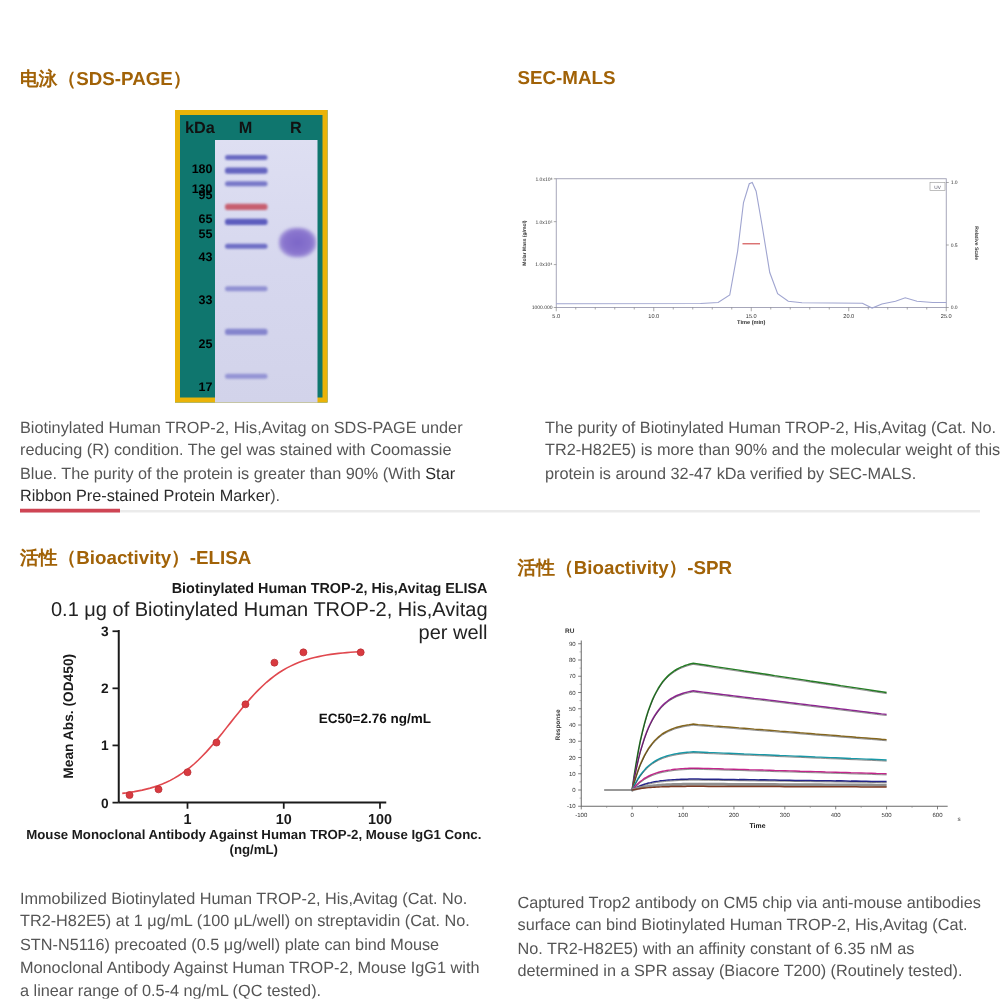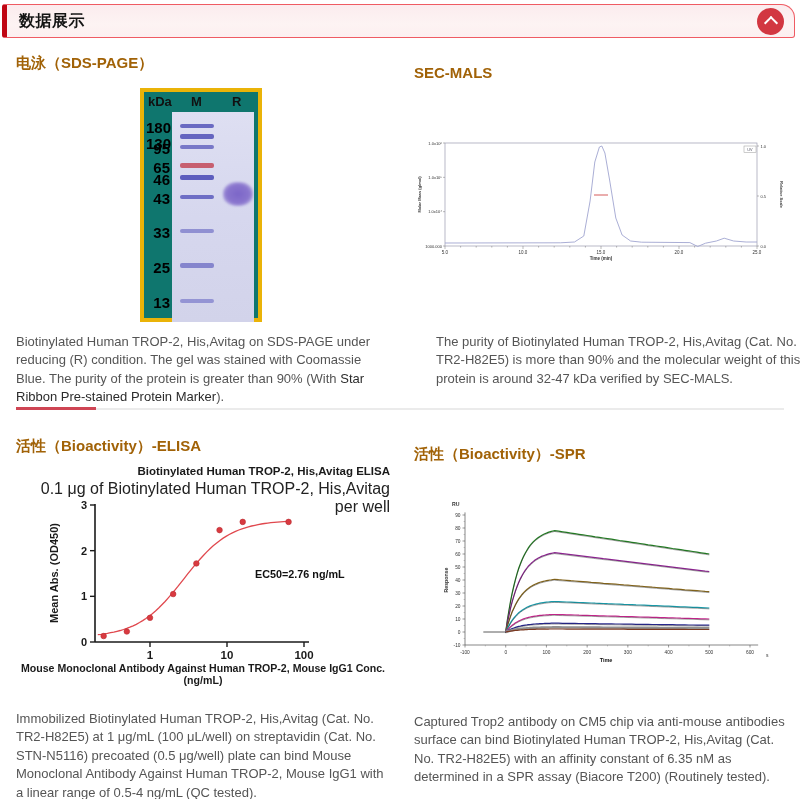--- a/index.html
+++ b/index.html
@@ -28,42 +28,36 @@
   .divider .red{position:absolute;top:0;left:0;width:80px;height:3px;background:#cf4554;}
   
   #gel-box{position:absolute;top:88px;left:140px;width:122px;height:234px;
        background:#0f766e;border:4px solid #eab308;box-sizing:border-box;}
   #gel-box .colhdr{position:absolute;top:2px;font-size:13px;font-weight:600;color:#111;}
   #gel-strip{position:absolute;left:28px;top:20px;width:82px;height:210px;
        background:linear-gradient(180deg,#dedff2 0%,#d6d7ee 50%,#d2d3ea 100%);}
   .gel-band{position:absolute;left:8px;width:34px;border-radius:2px;filter:blur(.7px);}
   .gel-blob{position:absolute;filter:blur(1.3px);border-radius:45%;}
   .kda-label{position:absolute;left:2px;width:24px;text-align:right;
-       font-size:15px;font-weight:700;color:#000;}
+       font-size:10px;font-weight:700;color:#000;margin-top:11px;}
   
   .fig-title{position:absolute;font-size:11.5px;font-weight:700;color:#1a1a1a;text-align:right;}
   .fig-sub{position:absolute;font-size:16px;color:#222;text-align:right;}
   .fig-xlabel{position:absolute;font-size:10.6px;font-weight:700;color:#1a1a1a;text-align:center;}
   svg{position:absolute;overflow:visible;}
   svg text{font-family:"Liberation Sans",sans-serif;}
 </style>
 </head>
 <body>
 
 <div class="page">
 
-  <div class="hdr">
-    <h1>数据展示</h1>
-    <button class="collapse-btn">
-      <span class="chev"></span>
-    </button>
-  </div>
 
   <h2 class="sec-title" style="top:54px;left:16px;">电泳（SDS-PAGE）</h2>
-  <h2 class="sec-title" style="top:64px;left:414px;text-align:center;">SEC-MALS</h2>
+  <h2 class="sec-title" style="top:54px;left:414px;text-align:center;">SEC-MALS</h2>
 
   <div id="gel-box">
       <span class="colhdr" style="left: 4px;">kDa</span>
       <span class="colhdr" style="left: 47px;">M</span>
       <span class="colhdr" style="left: 88px;">R</span>
       <div id="gel-strip">
         <div class="gel-band" style="top: 12.07px; height: 4px; background: rgb(106, 106, 194);"></div>
         <div class="gel-band" style="top: 22.32px; height: 4.5px; background: rgb(101, 101, 192);"></div>
         <div class="gel-band" style="top: 32.65px; height: 4px; background: rgb(120, 120, 200);"></div>
         <div class="gel-band" style="top: 50.8px; height: 5.5px; background: rgb(199, 95, 112);"></div>
@@ -71,25 +65,25 @@
         <div class="gel-band" style="top: 82.8px; height: 4.5px; background: rgb(110, 110, 197);"></div>
         <div class="gel-band" style="top: 116.65px; height: 4px; background: rgb(144, 144, 210);"></div>
         <div class="gel-band" style="top: 151.47px; height: 4.5px; background: rgb(133, 133, 205);"></div>
         <div class="gel-band" style="top: 186.58px; height: 4px; background: rgb(148, 148, 212);"></div>
         <div class="gel-blob" style="left: 51px; width: 30px; height: 24px; top: 69.9px; background: radial-gradient(rgb(124, 102, 200) 0%, rgb(138, 118, 206) 55%, rgba(140, 120, 210, 0.25) 82%, rgba(140, 120, 210, 0) 100%);"></div>
       </div>
       <div class="kda-label" style="top: 27.07px;">180</div>
       <div class="kda-label" style="top: 43px;">130</div>
       <div class="kda-label" style="top: 47.65px;">95</div>
       <div class="kda-label" style="top: 66.55px;">65</div>
-      <div class="kda-label" style="top: 78.52px;">46</div>
+      <div class="kda-label" style="top: 78.52px;">55</div>
       <div class="kda-label" style="top: 98.05px;">43</div>
       <div class="kda-label" style="top: 131.65px;">33</div>
       <div class="kda-label" style="top: 166.72px;">25</div>
-      <div class="kda-label" style="top: 201.58px;">13</div>
+      <div class="kda-label" style="top: 201.58px;">17</div>
     </div>
 
   <p class="caption" style="top:333px;left:16px;width:368px;">
     <span>Biotinylated Human TROP-2, His,Avitag on SDS-PAGE under reducing (R) condition. The gel was stained with Coomassie Blue. The purity of the protein is greater than 90% (With </span><span class="dlink">Star Ribbon Pre-stained Protein Marker</span><span>).</span>
   </p>
 
   <svg id="secmals-svg" style="top:133px;left:414px;" width="374" height="140" viewBox="0 0 374 140">
       <rect x="31" y="10" width="312" height="103" fill="#fff" stroke="#9a9ab0" stroke-width="0.7"></rect>
       <line x1="31" y1="113" x2="31" y2="116" stroke="#777" stroke-width="0.5"></line>
       <line x1="46.6" y1="113" x2="46.6" y2="114.6" stroke="#777" stroke-width="0.5"></line>

